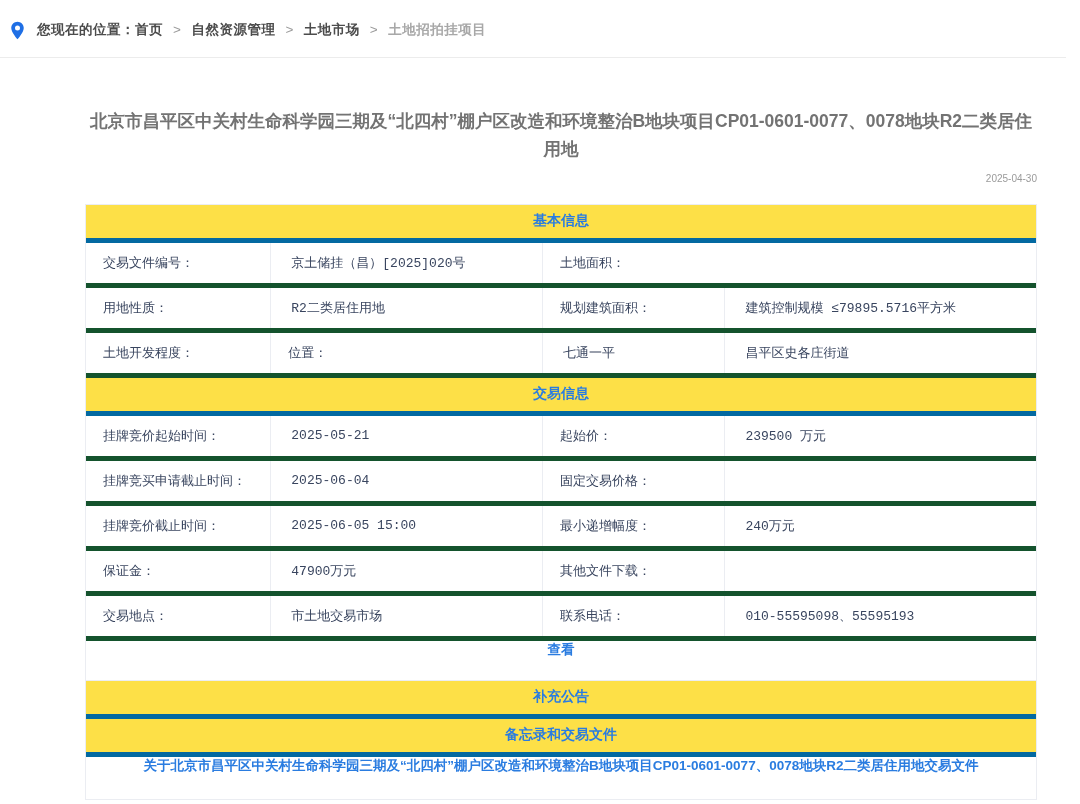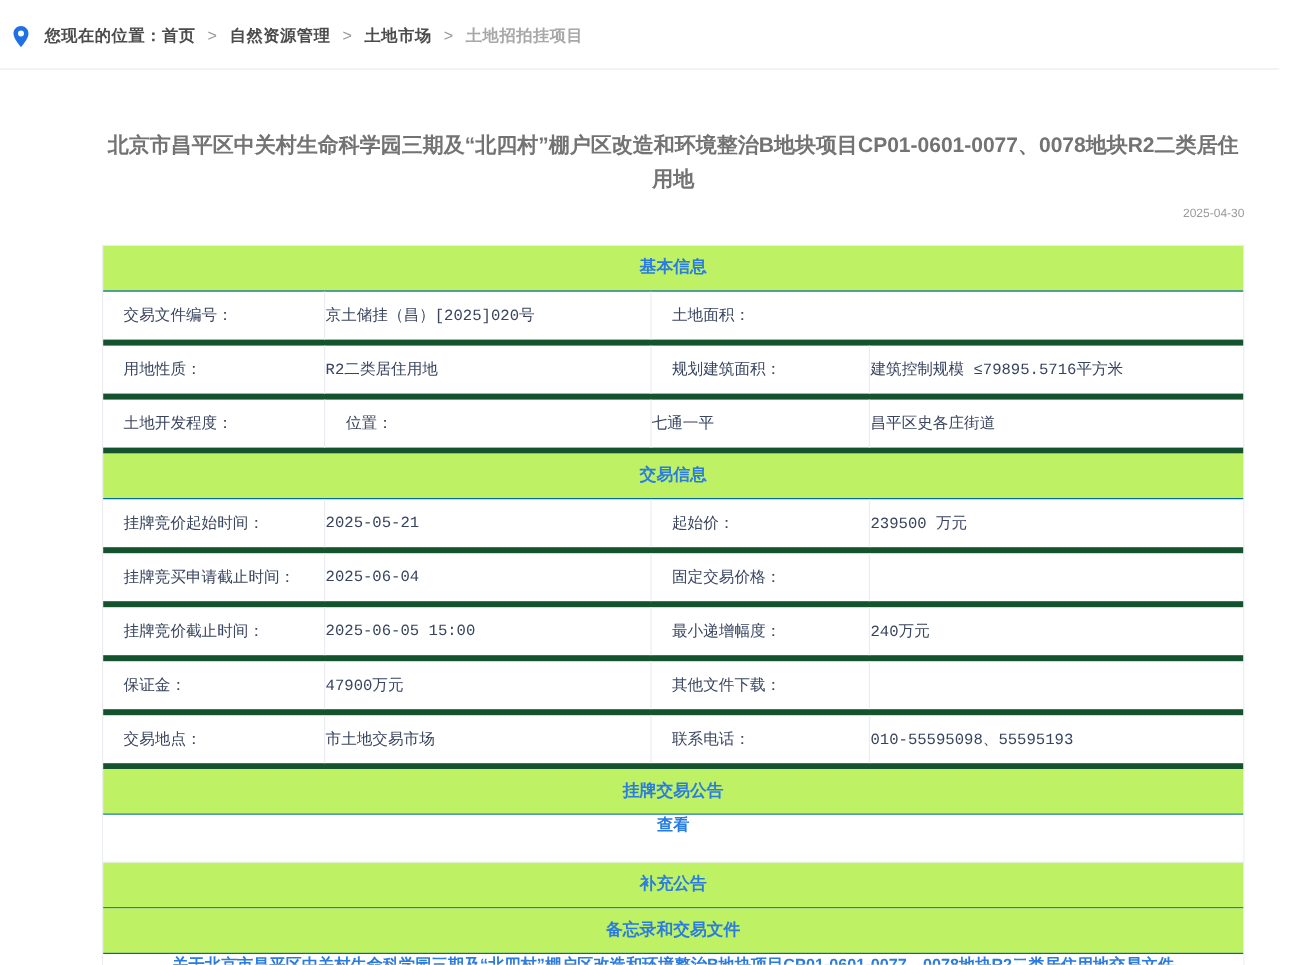--- a/index.html
+++ b/index.html
@@ -17,23 +17,23 @@
   .content { width:952px; margin-left:85px; }
   .doc-title { margin-top:49px; text-align:center; font-size:17.5px; font-weight:bold;
     color:#737373; line-height:1.62; }
   .doc-date { margin-top:9px; text-align:right; font-size:10px; color:#9a9a9a; }
   
   .info-table { margin-top:20px; border:1px solid #ebedf2; border-bottom:none; }
   .trow { display:grid; grid-template-columns:19.4% 28.6% 19.2% 32.8%; border-bottom:5px solid #14532d;font-family:Liberation Mono, monospace; }
   .cell { min-height:40px; display:flex; align-items:center; font-size:13px; color:#39455f; overflow:hidden; white-space:nowrap; }
   .cell + .cell { border-left:1px solid #ebedf2; }
   .cell.lbl { padding-left:17px; }
-  .cell.val { }
+  .cell.val { padding-left:20px; }
   .hrow { min-height:38px; display:flex; align-items:center; justify-content:center;
-    background:#bef264; border-bottom:1px solid #0369a1;
+    background:#fde047; border-bottom:5px solid #0369a1;
     font-size:14px; font-weight:bold; color:#2a7ce0; }
   .lrow { min-height:40px; display:flex; align-items:flex-start; justify-content:center;
     border-bottom:1px solid #ebedf2; background:#fff; }
   .lrow.tall { min-height:43px; }
   .blue-link { font-size:13.5px; font-weight:bold; color:#2a7ce0; text-decoration:none; cursor:pointer; }
 </style>
 </head>
 <body>
 
 <div class="bc-bar">
@@ -98,21 +98,20 @@
       <div class="cell lbl">其他文件下载：</div>
       <div class="cell val"></div>
     </div>
     <div class="trow">
       <div class="cell lbl">交易地点：</div>
       <div class="cell val">市土地交易市场</div>
       <div class="cell lbl">联系电话：</div>
       <div class="cell val">010-55595098、55595193</div>
     </div>
 
-    <div class="hrow">挂牌交易公告</div>
     <div class="lrow">
       <a class="blue-link">查看</a>
     </div>
 
     <div class="hrow">补充公告</div>
 
     <div class="hrow">备忘录和交易文件</div>
     <div class="lrow tall">
       <a class="blue-link">关于北京市昌平区中关村生命科学园三期及“北四村”棚户区改造和环境整治B地块项目CP01-0601-0077、0078地块R2二类居住用地交易文件</a>
     </div>

